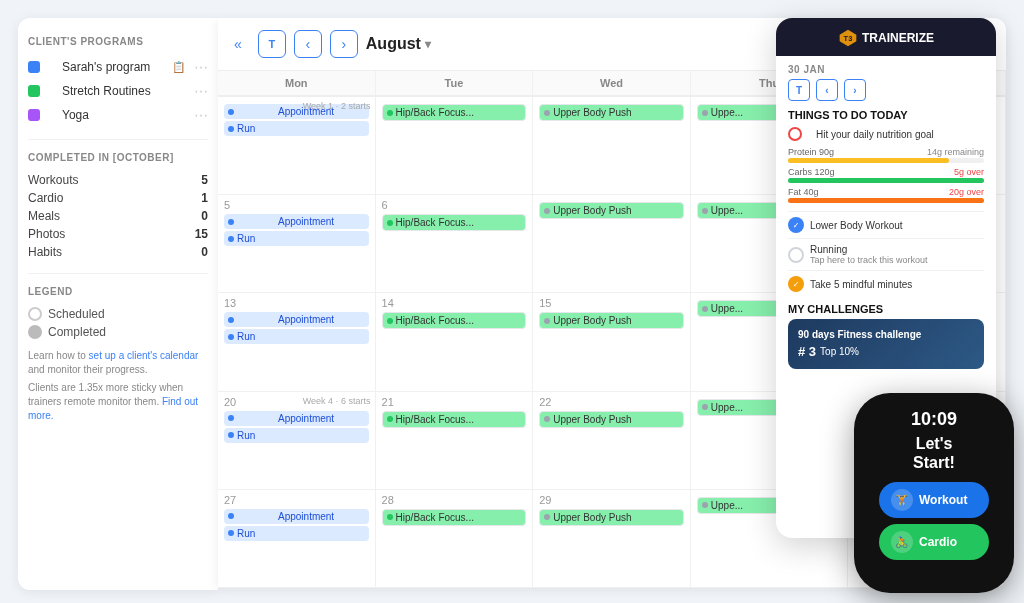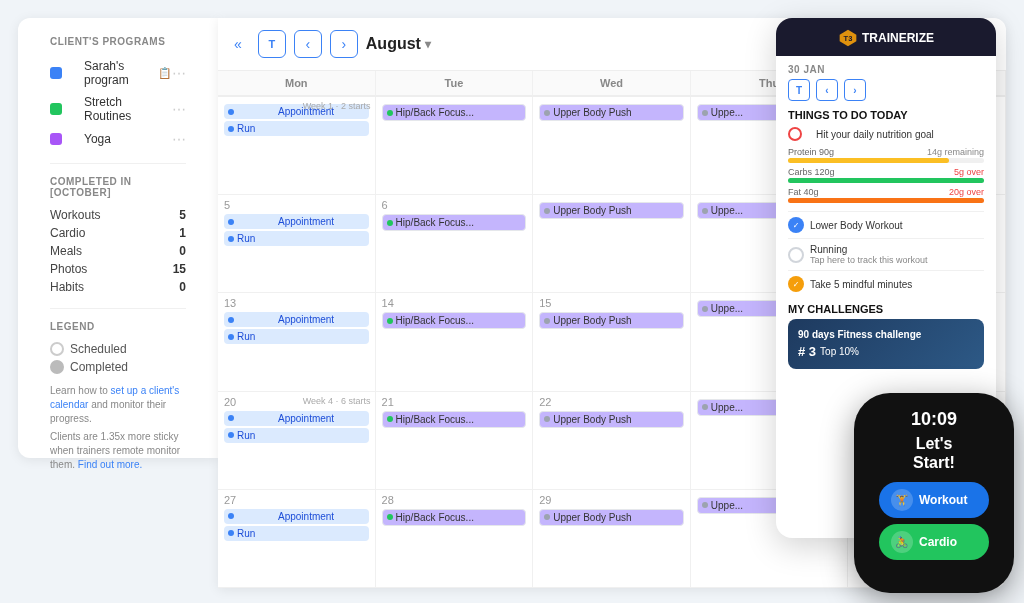--- a/index.html
+++ b/index.html
@@ -21,22 +21,22 @@
       align-items: flex-start;
       position: relative;
     }
 
     
     .sidebar {
       width: 200px;
       min-width: 200px;
       background: #fff;
       border-radius: 12px 0 0 12px;
-      padding: 18px 32px;
-      height: 440px;
+      padding: 18px 10px;
+      height: 572px;
       font-size: 12px;
       box-shadow: 0 2px 12px rgba(0,0,0,0.08);
       z-index: 2;
     }
 
     .sidebar-section-title {
       font-size: 10px;
       font-weight: 700;
       color: #888;
       letter-spacing: 0.5px;
@@ -236,21 +236,21 @@
       color: #1d4ed8;
       gap: 44px;
     }
 
     .cal-event.run {
       background: #dbeafe;
       color: #1d4ed8;
     }
 
     .cal-event.workout {
-      background: #c4b5fd;
+      background: #86efac;
       color: #333;
       border: 1px solid #e5e7eb;
     }
 
     .event-dot {
       width: 6px;
       height: 6px;
       border-radius: 50%;
       flex-shrink: 0;
     }

